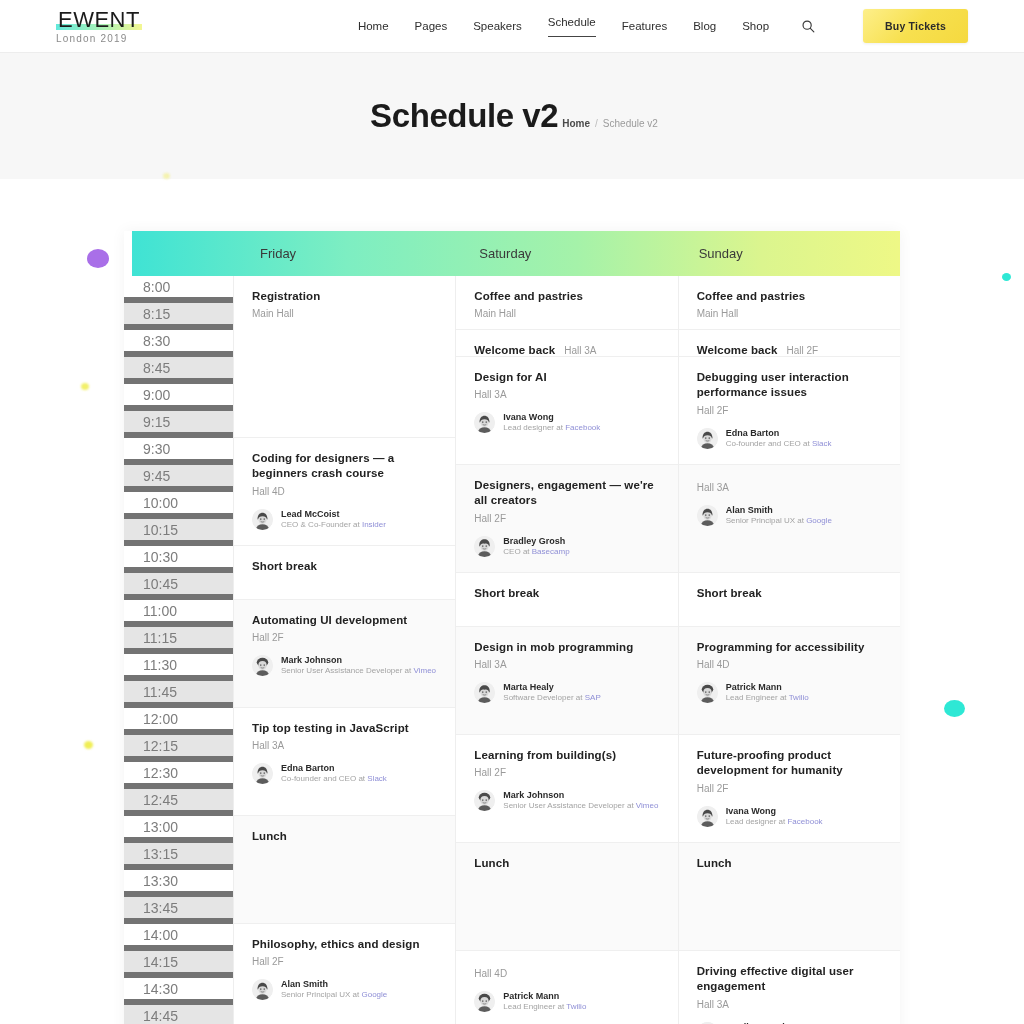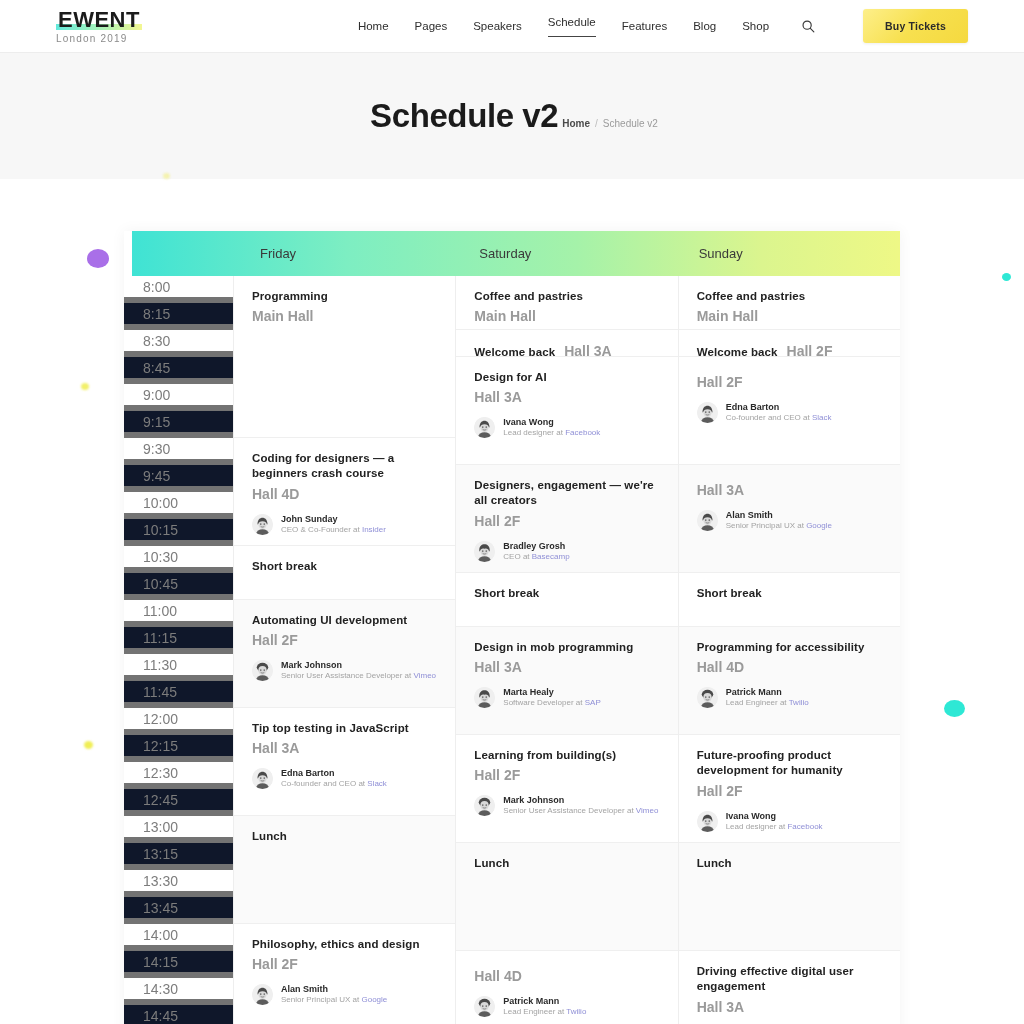--- a/index.html
+++ b/index.html
@@ -19,21 +19,21 @@
     display: flex;
     align-items: center;
     padding: 0 56px 0 56px;
     border-bottom: 1px solid #ededed;
     position: relative;
     z-index: 20;
   }
   .brand { position: relative; line-height: 1; }
   .brand-name {
     font-size: 22px;
-    font-weight: 700;
+    font-weight: 400;
     letter-spacing: 0.5px;
     color: #1b1b1b;
     position: relative;
     display: inline-block;
     padding: 0 2px;
   }
   .brand-name::after {
     content: "";
     position: absolute;
     left: 0; right: 0;
@@ -160,21 +160,21 @@
   .time-slot {
     height: 27px;
     display: flex;
     align-items: center;
     padding-left: 19px;
     font-size: 14px;
     color: #7c7c7c;
     border-bottom: 6px solid #737373;
     background: #ffffff;
   }
-  .time-slot.alt { background: #0f172a; text-align: right; }
+  .time-slot.alt { background: #e5e5e5; text-align: right; }
 
   
   .days { flex: 1; display: flex; }
   .day-col { flex: 1; border-right: 1px solid #eeeeee; }
   .day-col:last-child { border-right: none; }
 
   .event {
     padding: 13px 18px 12px 18px;
     border-bottom: 1px solid #efefef;
     background: #fff;
@@ -183,24 +183,23 @@
   }
   .event.shade { background: #fafafa; }
   .event-title {
     font-size: 11.5px;
     font-weight: 700;
     color: #222;
     line-height: 1.33;
     letter-spacing: .1px;
   }
   .event-hall {
-    font-size: 14px;
+    font-size: 10px;
     color: #9a9a9a;
     margin-top: 4px;
-    font-weight: bold;
   }
   .event.inline-hall .event-row { display: flex; align-items: baseline; gap: 9px; }
   .event.inline-hall .event-hall { margin-top: 0; }
 
   .speaker { display: flex; align-items: center; gap: 8px; margin-top: 11px; }
   .avatar {
     width: 21px; height: 21px;
     border-radius: 50%;
     background: #eeeeee;
     flex: 0 0 21px;
@@ -301,21 +300,21 @@
           <div class="time-slot alt">13:45</div>
           <div class="time-slot">14:00</div>
           <div class="time-slot alt">14:15</div>
           <div class="time-slot">14:30</div>
           <div class="time-slot alt">14:45</div>
         </div>
       <div class="days" id="day-columns">
           <div class="day-col">
             <div class="event" style="height: 162px;">
               <div class="event-row">
-                <div class="event-title">Programming</div>
+                <div class="event-title">Registration</div>
                 <div class="event-hall">Main Hall</div>
               </div>
             </div>
             <div class="event" style="height: 108px;">
               <div class="event-row">
                 <div class="event-title">Coding for designers — a beginners crash course</div>
                 <div class="event-hall">Hall 4D</div>
               </div>
               <div class="speaker">
                 <span class="avatar">
@@ -323,21 +322,21 @@
                     <circle cx="11" cy="11" r="11" fill="#efefef"></circle>
                     <ellipse cx="11" cy="10.6" rx="4.4" ry="5" fill="#d9d9d9"></ellipse>
                     <path d="M5.8 10c.2-4 2.5-6.2 5.2-6.2S16 6 16.2 10c.1 1.2-.5 1.1-.8.2-.5-1.6-1.6-2.6-4.4-2.6S7.1 8.6 6.6 10.2c-.3.9-.9 1-.8-.2z" fill="#4a4a4a"></path>
                     <ellipse cx="9.2" cy="10.6" rx=".75" ry=".9" fill="#5c5c5c"></ellipse>
                     <ellipse cx="12.8" cy="10.6" rx=".75" ry=".9" fill="#5c5c5c"></ellipse>
                     <path d="M9.4 13.2c.9.7 2.3.7 3.2 0" stroke="#5c5c5c" stroke-width=".7" fill="none" stroke-linecap="round"></path>
                     <path d="M11 16.1c3.6 0 6.2 2 6.9 4.6a11 11 0 0 1-13.8 0c.7-2.6 3.3-4.6 6.9-4.6z" fill="#5c5c5c"></path>
                   </svg>
                 </span>
                 <div class="speaker-info">
-                  <div class="speaker-name">John Sunday</div>
+                  <div class="speaker-name">Lead McCoist</div>
                   <div class="speaker-role"><span>CEO &amp; Co-Founder at </span><span class="org">Insider</span></div>
                 </div>
               </div>
             </div>
             <div class="event" style="height: 54px;">
               <div class="event-row">
                 <div class="event-title">Short break</div>
               </div>
             </div>
             <div class="event shade" style="height: 108px;">
@@ -564,20 +563,21 @@
               </div>
             </div>
             <div class="event inline-hall" style="height: 27px;">
               <div class="event-row">
                 <div class="event-title">Welcome back</div>
                 <div class="event-hall">Hall 2F</div>
               </div>
             </div>
             <div class="event" style="height: 108px;">
               <div class="event-row">
+                <div class="event-title">Debugging user interaction performance issues</div>
                 <div class="event-hall">Hall 2F</div>
               </div>
               <div class="speaker">
                 <span class="avatar">
                   <svg viewBox="0 0 22 22" xmlns="http://www.w3.org/2000/svg">
                     <circle cx="11" cy="11" r="11" fill="#efefef"></circle>
                     <ellipse cx="11" cy="10.6" rx="4.4" ry="5" fill="#d9d9d9"></ellipse>
                     <path d="M5.8 10c.2-4 2.5-6.2 5.2-6.2S16 6 16.2 10c.1 1.2-.5 1.1-.8.2-.5-1.6-1.6-2.6-4.4-2.6S7.1 8.6 6.6 10.2c-.3.9-.9 1-.8-.2z" fill="#4a4a4a"></path>
                     <ellipse cx="9.2" cy="10.6" rx=".75" ry=".9" fill="#5c5c5c"></ellipse>
                     <ellipse cx="12.8" cy="10.6" rx=".75" ry=".9" fill="#5c5c5c"></ellipse>

